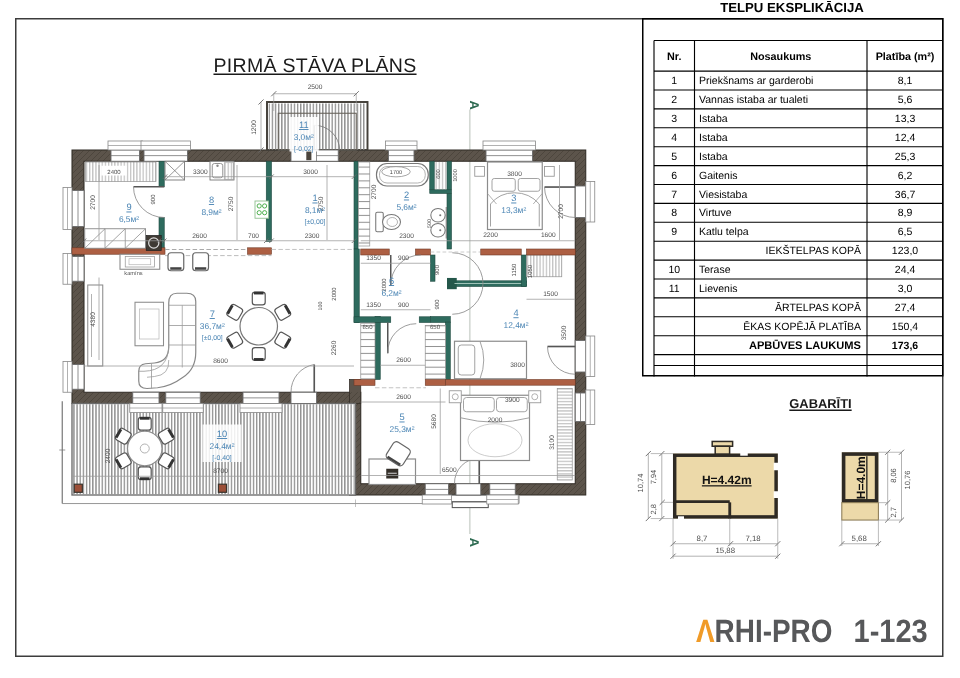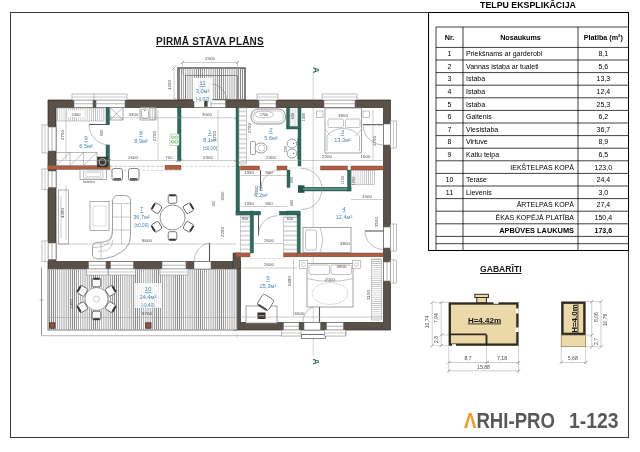--- a/index.html
+++ b/index.html
@@ -7,21 +7,21 @@
         font-family:"Liberation Sans",sans-serif;}
   .abs{position:absolute;}
   svg text{font-family:"Liberation Sans",sans-serif;}
 </style>
 </head>
 <body>
 <div id="page">
 
 <div class="abs" style="left:10px;top:12px;width:617px;height:423.5px;border:1.6px solid #3c3c3c;"></div>
 
-<div class="abs" style="left:120px;top:36px;width:180px;text-align:center;font-size:10px;font-weight:bold;color:#1a1a1a;text-decoration:underline;letter-spacing:0.2px;">PIRMĀ STĀVA PLĀNS</div>
+<div class="abs" style="left:120px;top:36px;width:180px;text-align:center;font-size:13px;font-weight:normal;color:#1a1a1a;text-decoration:underline;letter-spacing:0.2px;">PIRMĀ STĀVA PLĀNS</div>
 
 <svg class="abs" style="left:0;top:0" width="640" height="452" viewBox="0 0 640 452">
 <defs>
 <pattern id="vh" width="2.1" height="8" patternUnits="userSpaceOnUse">
   <path d="M1,0 V8" stroke="#7f7f7f" stroke-width="0.8"></path>
 </pattern>
 <pattern id="wh" width="2.1" height="8" patternUnits="userSpaceOnUse">
   <path d="M1,0 V8" stroke="#8a8a8a" stroke-width="0.5"></path>
 </pattern>
 <pattern id="hh" width="8" height="2.1" patternUnits="userSpaceOnUse">
@@ -843,18 +843,18 @@
         <text x="603.35" y="194.7" font-size="7" fill="#000" text-anchor="middle">3,0</text>
         <text x="574" y="207.3" font-size="7" fill="#000" text-anchor="end">ĀRTELPAS KOPĀ</text>
         <text x="603.35" y="207.3" font-size="7" fill="#000" text-anchor="middle">27,4</text>
         <text x="574" y="219.9" font-size="7" fill="#000" text-anchor="end">ĒKAS KOPĒJĀ PLATĪBA</text>
         <text x="603.35" y="219.9" font-size="7" fill="#000" text-anchor="middle">150,4</text>
         <text x="574" y="232.5" font-size="7.4" font-weight="bold" fill="#000" text-anchor="end">APBŪVES LAUKUMS</text>
         <text x="603.35" y="232.5" font-size="7" font-weight="bold" fill="#000" text-anchor="middle">173,6</text>
       </g>
 </svg>
 
-<div class="abs" style="left:480px;top:264px;width:110px;text-align:left;font-size:8.6px;font-weight:bold;color:#1a1a1a;text-decoration:underline;">GABARĪTI</div>
+<div class="abs" style="left:492px;top:264px;width:110px;text-align:center;font-size:8.6px;font-weight:bold;color:#1a1a1a;text-decoration:underline;">GABARĪTI</div>
 
 <div class="abs" style="left:464px;top:408.5px;font-size:21.5px;font-weight:bold;color:#57585a;white-space:nowrap;transform:scaleX(0.865);transform-origin:0 0;"><span style="color:#f09b28;">Λ</span>RHI-PRO</div>
 <div class="abs" style="left:569px;top:408.5px;font-size:21.5px;font-weight:bold;color:#57585a;white-space:nowrap;transform:scaleX(0.9);transform-origin:0 0;">1-123</div>
 
 </div>
 
 </body></html>

